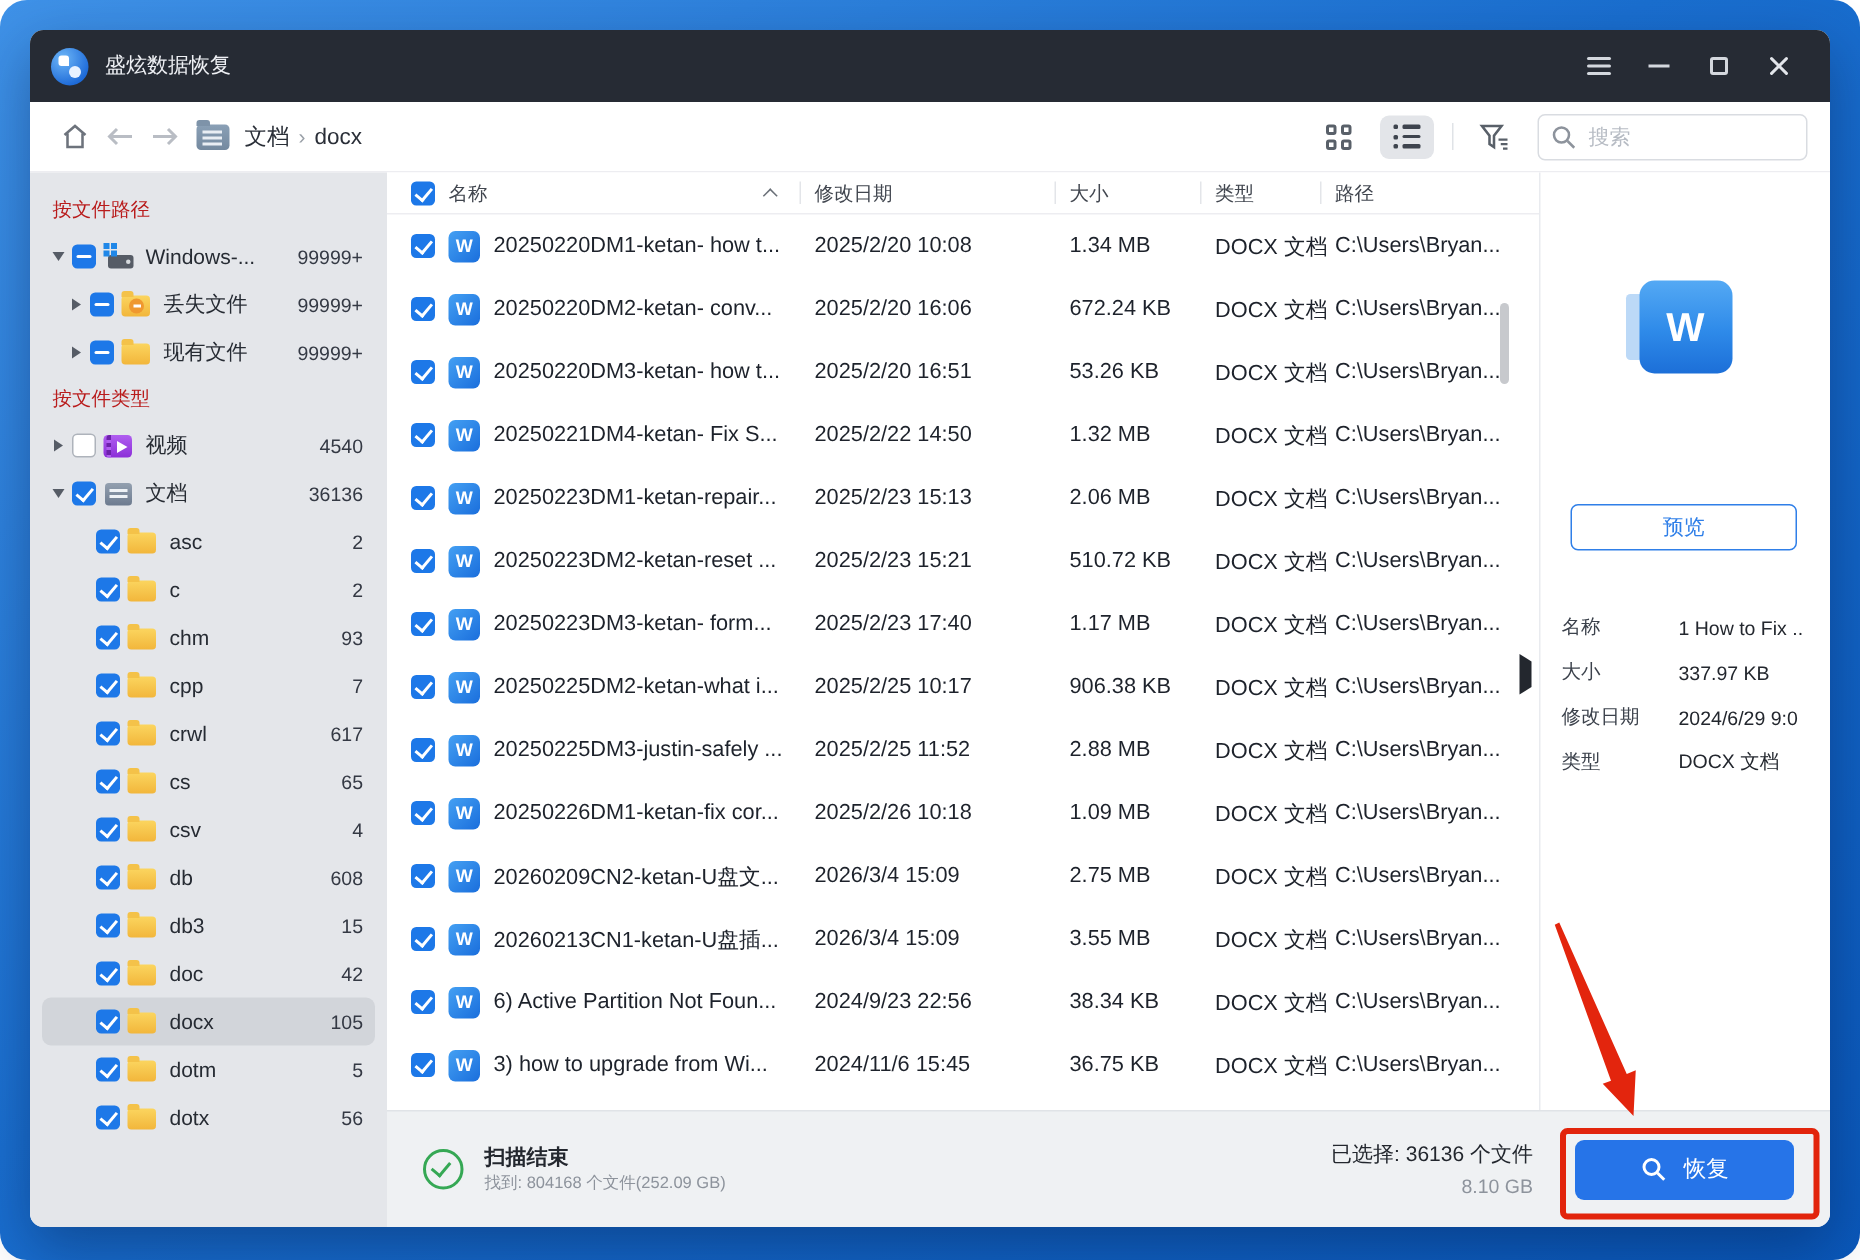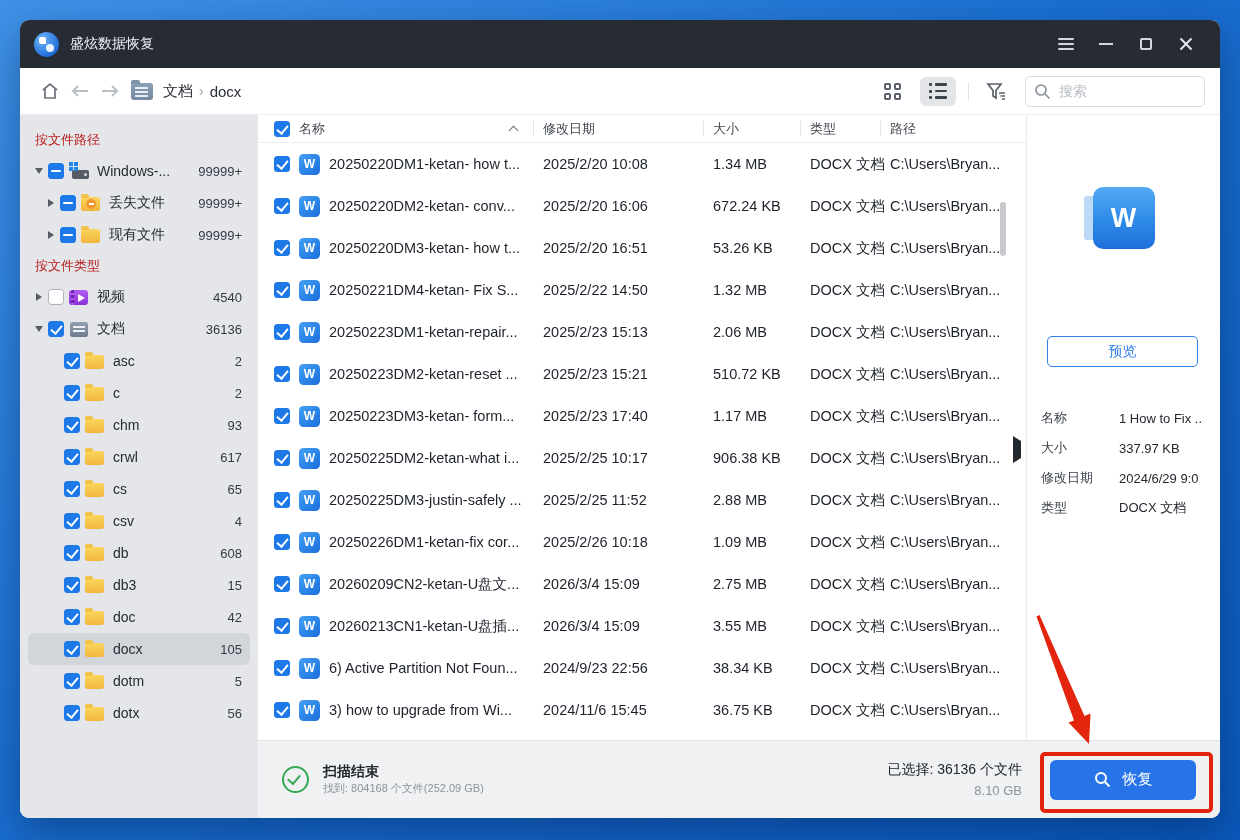--- a/index.html
+++ b/index.html
@@ -1,19 +1,19 @@
 <!DOCTYPE html>
 <html><head>
 <meta charset="utf-8">
 <style>
   * { margin:0; padding:0; box-sizing:border-box; }
   html,body { width:1240px; height:840px; overflow:hidden;
     font-family:"Liberation Sans","DejaVu Sans",sans-serif; }
   .desktop { position:absolute; inset:0;
-    background:linear-gradient(145deg,#3f92e8 0%,#1a6fd0 45%,#0a58ba 100%); }
+    background:linear-gradient(145deg,#3f92e8 0%,#1a6fd0 45%,#0a58ba 100%);border-radius:18px; }
 
   
   .window { position:absolute; left:20px; top:20px; width:1200px; height:798px;
     border-radius:9px; overflow:hidden; background:#fff;
     box-shadow:0 14px 38px rgba(0,20,60,.38); display:flex; flex-direction:column; }
 
   
   .titlebar { height:48px; background:#262b34; display:flex; align-items:center;
     padding:0 14px; flex:none; }
   .app-icon { width:25px; height:25px; border-radius:50%;
@@ -367,20 +367,28 @@
               <span class="ic-folder"></span>
             </span>
             <span class="lbl">chm</span>
             <span class="cnt">93</span>
           </div>
           <div class="s-item lv2">
             <span class="cbx checked"></span>
             <span class="ic-wrap">
               <span class="ic-folder"></span>
             </span>
+            <span class="lbl">cpp</span>
+            <span class="cnt">7</span>
+          </div>
+          <div class="s-item lv2">
+            <span class="cbx checked"></span>
+            <span class="ic-wrap">
+              <span class="ic-folder"></span>
+            </span>
             <span class="lbl">crwl</span>
             <span class="cnt">617</span>
           </div>
           <div class="s-item lv2">
             <span class="cbx checked"></span>
             <span class="ic-wrap">
               <span class="ic-folder"></span>
             </span>
             <span class="lbl">cs</span>
             <span class="cnt">65</span>

